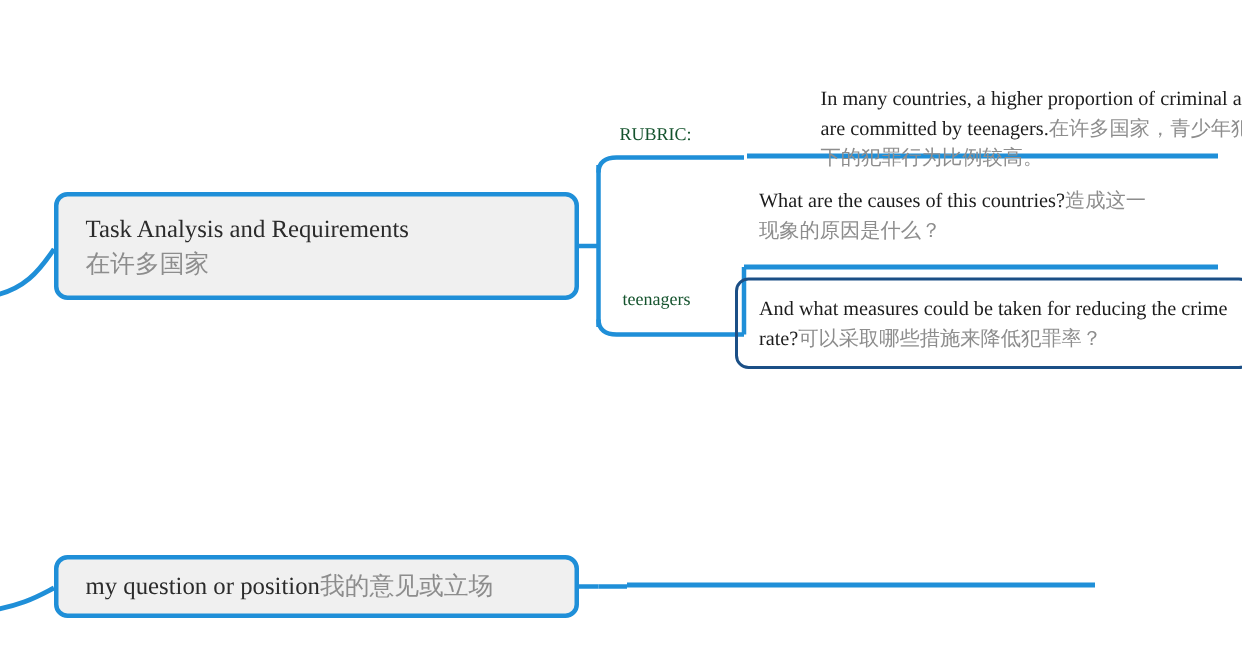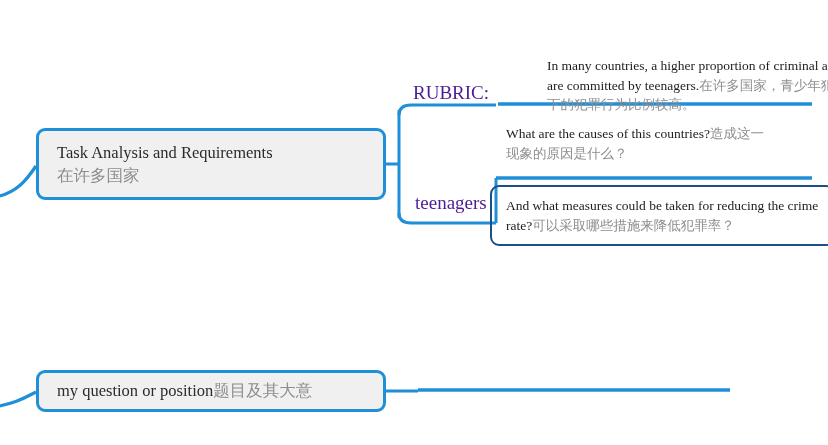--- a/index.html
+++ b/index.html
@@ -16,21 +16,21 @@
     background:#f0f0f0;border:3px solid #1f8fd8;border-radius:9px;
     display:flex;align-items:center;
     padding:12px 18px;
   }
   .node-text{
     font-size:16.5px;color:#2b2b2b;line-height:1.42;white-space:pre-wrap;
   }
   .node-text .cn{color:#8d8d8d;}
 
   .branch-label{
-    position:absolute;font-size:19px;color:#4c1d95;
+    position:absolute;font-size:12px;color:#14532d;
     white-space:nowrap;line-height:1.2;
   }
 
   .leaf{
     position:absolute;box-sizing:border-box;
     font-size:13.5px;color:#1c1c1c;line-height:1.45;
   }
   .leaf .cn{color:#8d8d8d;}
 
   .leaf.boxed{
@@ -67,21 +67,21 @@
     <path d="M 385 391 L 399 391" fill="none" stroke="#1f8fd8" stroke-width="3"></path>
     <path d="M 399 391 L 418 391" fill="none" stroke="#1f8fd8" stroke-width="3"></path>
     <path d="M 418 390 L 730 390" fill="none" stroke="#1f8fd8" stroke-width="3.4"></path>
   </svg>
 
   <div class="node" style="left:36px;top:128px;width:350px;height:72px;">
     <div class="node-text"><span>Task Analysis and Requirements</span><br><span class="cn">在许多国家</span></div>
   </div>
 
   <div class="node" style="left:36px;top:370px;width:350px;height:42px;">
-    <div class="node-text"><span>my question or position</span><span class="cn">题目及其大意</span></div>
+    <div class="node-text"><span>my question or position</span><span class="cn">我的意见或立场</span></div>
   </div>
 
   <div class="branch-label" style="left:413px;top:82px;">RUBRIC:</div>
 
   <div class="branch-label" style="left:415px;top:192px;">teenagers</div>
 
   <div class="leaf plain" style="left:511px;top:56px;width:300px;margin-left:36px;">
     <span>In many countries, a higher proportion of criminal acts are committed by teenagers.</span><span class="cn">在许多国家，青少年犯下的犯罪行为比例较高。</span>
   </div>
 

